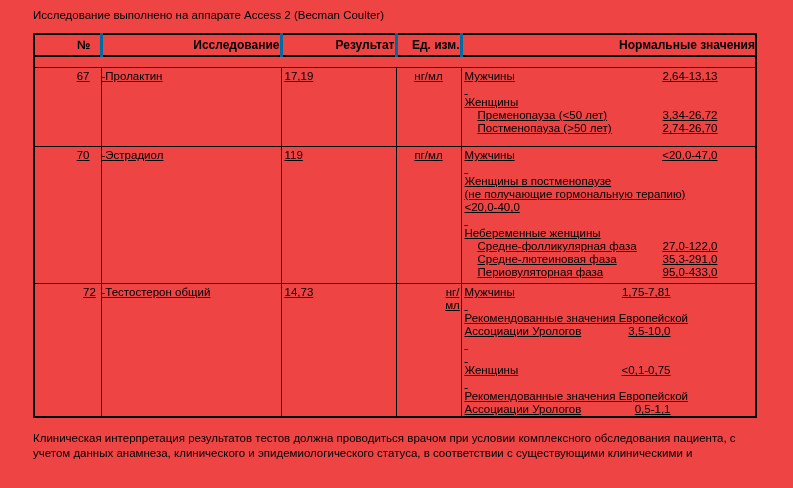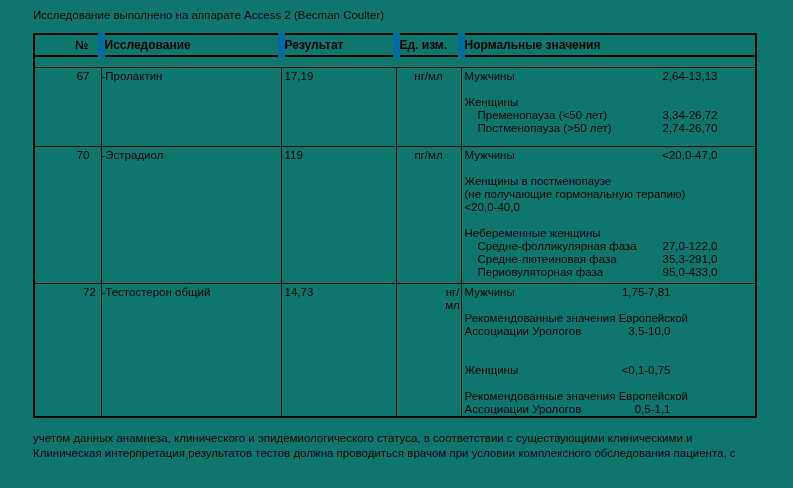--- a/index.html
+++ b/index.html
@@ -6,21 +6,21 @@
     margin: 0;
     padding: 0;
     background: #ffffff;
     font-family: "Liberation Sans", sans-serif;
     color: #000000;
   }
   .page {
     position: relative;
     width: 793px;
     height: 488px;
-    background: #0f766e;
+    background: #ef4444;
     overflow: hidden;
   }
   .doc-title {
     position: absolute;
     left: 33px;
     top: 9px;
     font-size: 11.5px;
     white-space: nowrap;
   }
   table.results {
@@ -29,40 +29,41 @@
     top: 33px;
     width: 722px;
     border-collapse: collapse;
     table-layout: fixed;
     font-size: 11.5px;
     border: 2px solid #000000;
   }
   table.results thead th {
     font-weight: bold;
     font-size: 12px;
-    text-align: left;
+    text-align: right;
     vertical-align: middle;
     height: 20px;
-    border-left: 7px solid #0369a1;
+    border-left: 3px solid #0369a1;
     border-bottom: 2px solid #000000;
     padding: 0;
   }
   table.results thead th:first-child { border-left: none; text-align: right; padding-right: 9px; }
   table.results tr.spacer td {
     height: 10px;
     border-bottom: 1px solid #000000;
     padding: 0;
   }
   table.results tbody td {
     border-left: 1px solid #000000;
     border-bottom: 1px solid #000000;
     vertical-align: top;
     padding: 2px 0 0 0;
     line-height: 13px;
     overflow: hidden;
+    text-decoration: underline;
   }
   table.results tbody td:first-child { border-left: none; }
   table.results tbody tr:last-child td { border-bottom: none; padding-left: 48px; }
   td.c-num { text-align: right; padding-right: 11px !important; }
   td.c-test { padding-left: 0 !important; margin-left: 24px; }
   td.c-result { padding-left: 3px !important; }
   td.c-units { text-align: center; }
   td.c-normal { padding-left: 3px !important; }
   tbody tr:nth-child(1) td { height: 76px; }
   tbody tr:nth-child(2) td { height: 134px; }
@@ -223,17 +224,17 @@
             <div class="nv-line">
               <span class="nv-label">Ассоциации Урологов</span>
               <span class="nv-value">0,5-1,1</span>
             </div>
           </td>
         </tr>
       </tbody>
   </table>
 
   <div class="doc-footer">
+    <div>Клиническая интерпретация результатов тестов должна проводиться врачом при условии комплексного обследования пациента, с</div>
     <div>учетом данных анамнеза, клинического и эпидемиологического статуса, в соответствии с существующими клиническими и</div>
-    <div>Клиническая интерпретация результатов тестов должна проводиться врачом при условии комплексного обследования пациента, с</div>
   </div>
 
 </div>
 
 </body></html>

